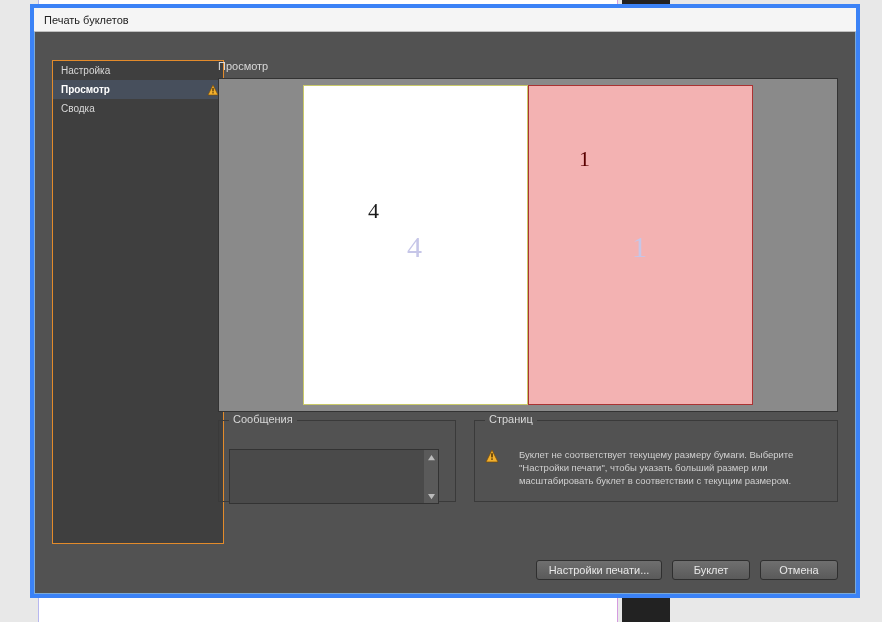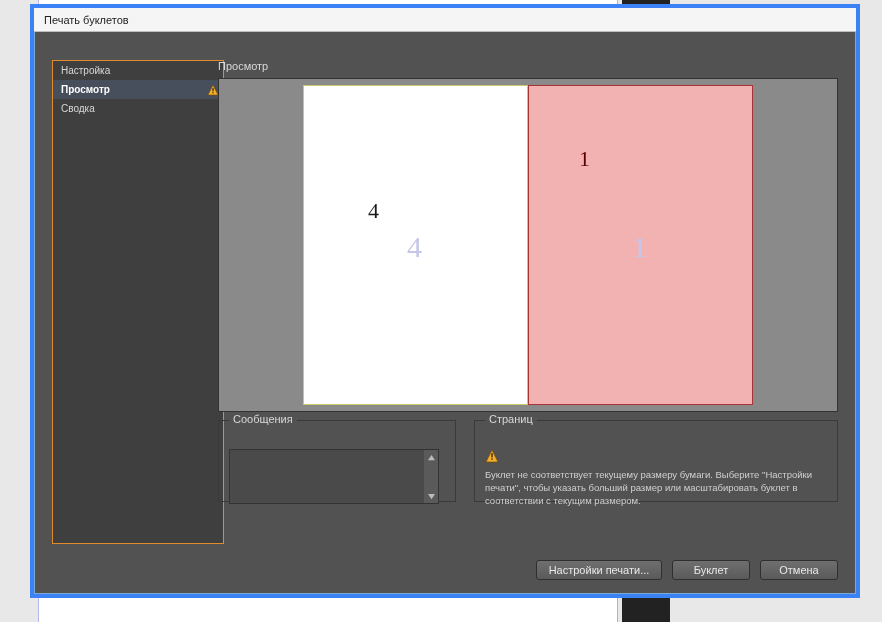--- a/index.html
+++ b/index.html
@@ -209,23 +209,22 @@
     justify-content: space-between;
     align-items: center;
   }
   .msg-arrow {
     width: 14px; height: 14px;
     display: flex; align-items:center; justify-content:center;
     cursor: pointer;
   }
   .attention-body {
     display: flex;
-    gap: 4px;
+    gap: 20px;
     align-items: flex-start;
-    flex-direction: column;
   }
   .attn-text {
     color: #d0d0d0;
     font-size: 9.5px;
     line-height: 1.35;
   }
   .button-row {
     position: absolute;
     right: 0; bottom: 0;
     display: flex;

